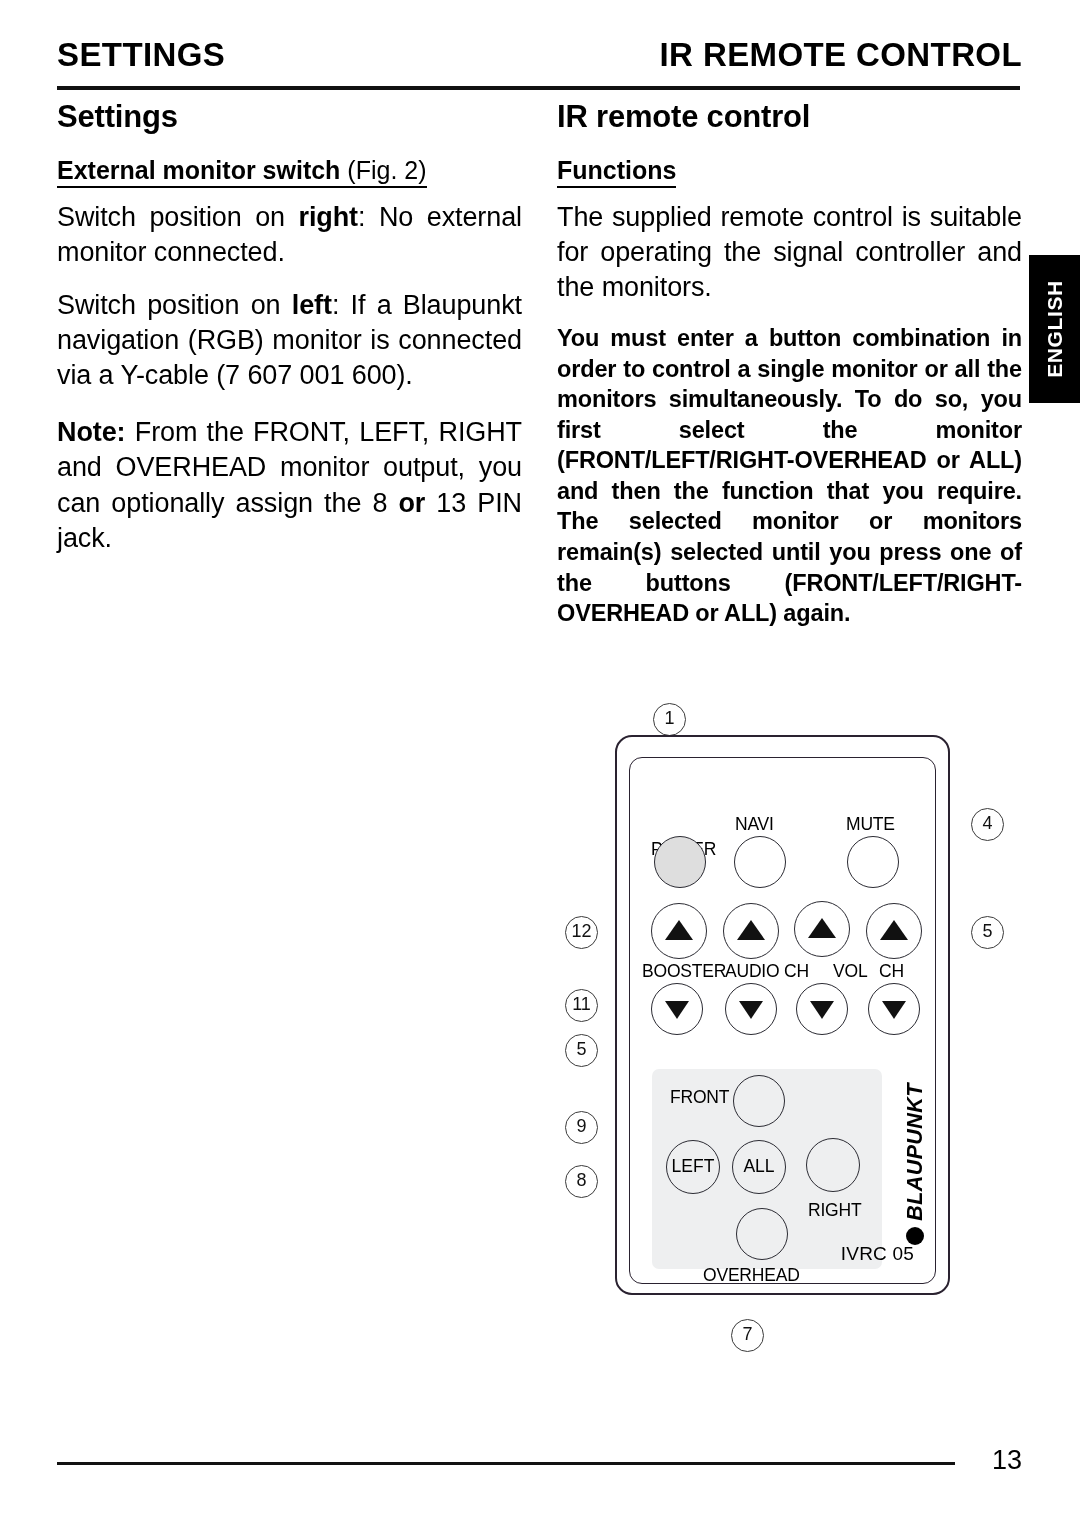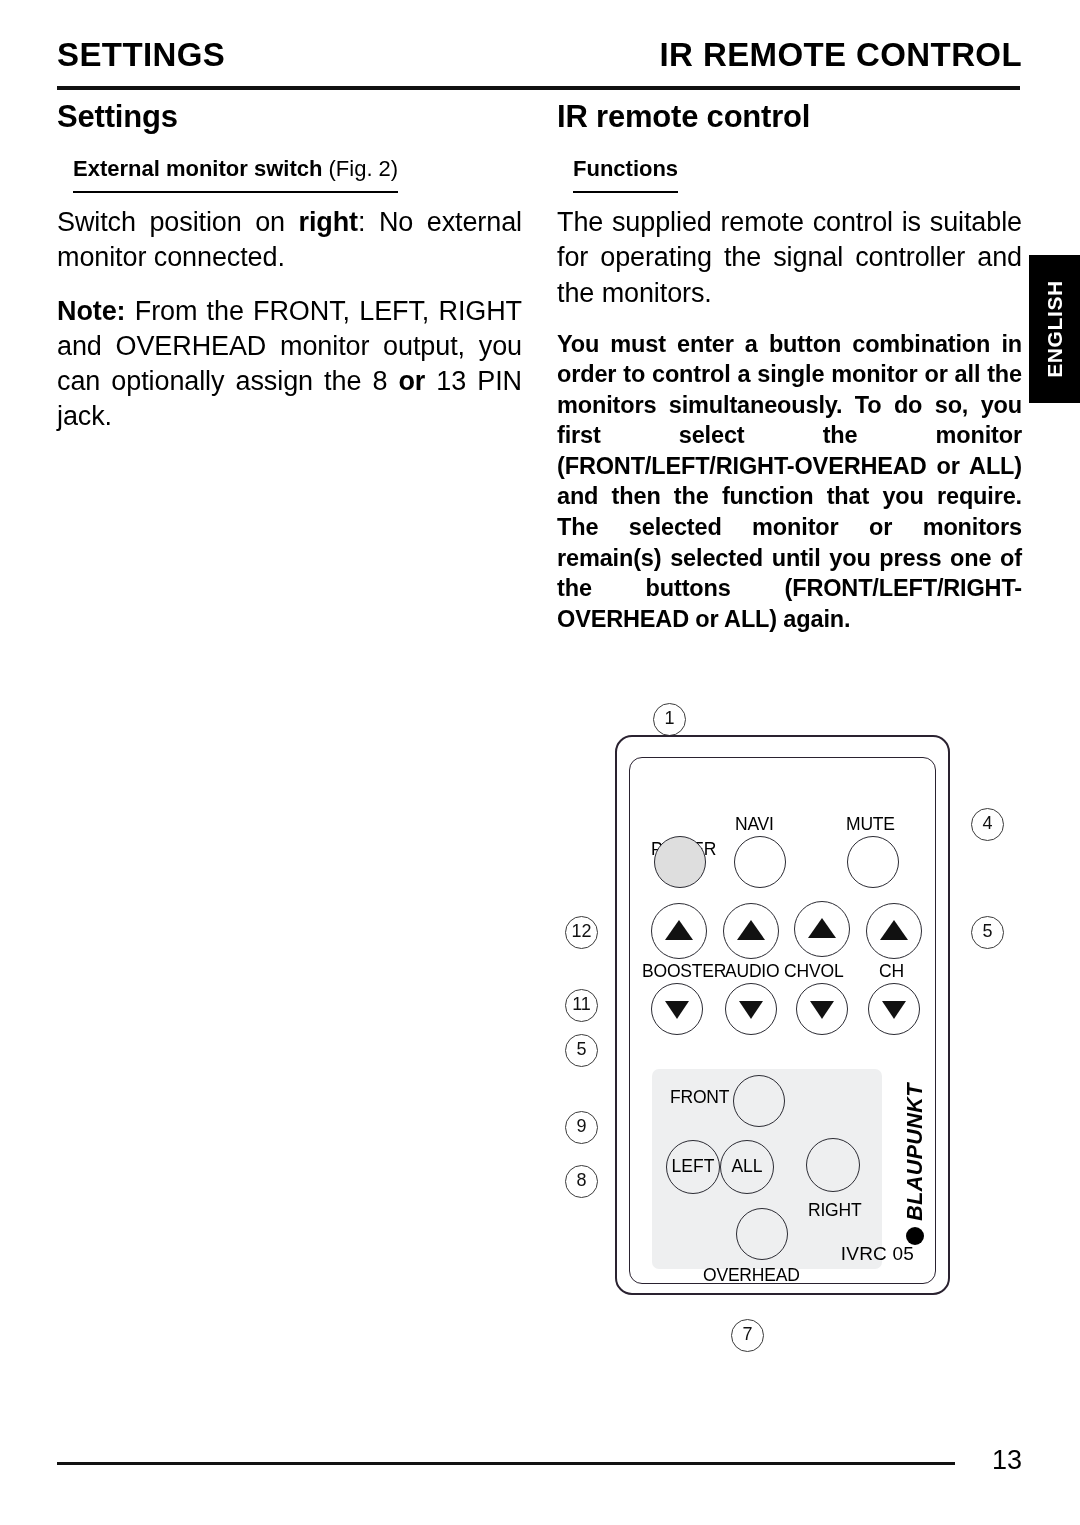--- a/index.html
+++ b/index.html
@@ -55,27 +55,27 @@
 
   h1.chapter {
     font-size: 31px;
     font-weight: bold;
     margin: 0 0 22px 0;
     line-height: 1.1;
     letter-spacing: -0.2px;
   }
 
   h2.section {
-    font-size: 22px;
-    font-weight: bold;
-    margin: 0 0 12px 16px;
+    font-size: 25px;
+    font-weight: bold;
+    margin: 0 0 12px 0;
     line-height: 1.15;
     border-bottom: 2.5px solid #000;
     display: inline-block;
-    padding-bottom: 10px;
+    padding-bottom: 1px;
   }
   h2.section .light { font-weight: normal; }
 
   p.body {
     font-size: 27px;
     line-height: 1.30;
     margin: 0 0 18px 0;
     text-align: justify;
     text-justify: inter-word;
     letter-spacing: -0.1px;
@@ -282,20 +282,21 @@
   </div>
 
   <div class="col col-left">
     <h1 class="chapter">Settings</h1>
 
     <h2 class="section">
       <span>External monitor switch</span><span class="light"> (Fig. 2)</span>
     </h2>
 
     <p class="body">Switch position on <span class="b">right</span>: No external monitor connected.</p>
+    <p class="body last">Switch position on <span class="b">left</span>: If a Blaupunkt navigation (RGB) monitor is connected via a Y-cable (7&nbsp;607&nbsp;001&nbsp;600).</p>
 
 
     <p class="body"><span class="b">Note:</span> From the FRONT, LEFT, RIGHT and OVERHEAD monitor output, you can optionally assign the 8 <span class="b">or</span> 13 PIN jack.</p>
   </div>
 
   <div class="col col-right">
     <h1 class="chapter">IR remote control</h1>
 
     <h2 class="section">Functions</h2>
 
@@ -335,21 +336,21 @@
         </div>
         <div class="btn" style="left:164px; top:143px; width:56px; height:56px;">
           <span class="arrow up"></span>
         </div>
         <div class="btn" style="left:236px; top:145px; width:56px; height:56px;">
           <span class="arrow up"></span>
         </div>
 
         <div class="btn-label" style="left:12px;  top:205px;">BOOSTER</div>
         <div class="btn-label" style="left:95px;  top:205px;">AUDIO CH</div>
-        <div class="btn-label" style="left:179px; top:205px;">VOL</div>
+        <div class="btn-label" style="left:179px; top:205px;padding-left:24px;">VOL</div>
         <div class="btn-label" style="left:249px; top:205px;">CH</div>
 
         <div class="btn" style="left:21px;  top:225px; width:52px; height:52px;">
           <span class="arrow down"></span>
         </div>
         <div class="btn" style="left:95px;  top:225px; width:52px; height:52px;">
           <span class="arrow down"></span>
         </div>
         <div class="btn" style="left:166px; top:225px; width:52px; height:52px;">
           <span class="arrow down"></span>
@@ -359,21 +360,21 @@
         </div>
 
         <div class="sel-panel"></div>
 
         <div class="btn-label" style="left:40px; top:331px;text-align:center;">FRONT</div>
         <div class="btn" style="left:103px; top:317px; width:52px; height:52px;"></div>
 
         <div class="btn" style="left:36px;  top:382px; width:54px; height:54px;">
           <span class="inner-label">LEFT</span>
         </div>
-        <div class="btn" style="left:90px; top:382px; width:54px; height:54px;">
+        <div class="btn" style="left:102px; top:382px; width:54px; height:54px;">
           <span class="inner-label">ALL</span>
         </div>
         <div class="btn" style="left:176px; top:380px; width:54px; height:54px;"></div>
         <div class="btn-label" style="left:178px; top:444px;">RIGHT</div>
 
         <div class="btn" style="left:106px; top:450px; width:52px; height:52px;"></div>
         <div class="btn-label" style="left:73px; top:509px;">OVERHEAD</div>
 
         <div class="brand">
           <div class="word">BLAUPUNKT</div>

